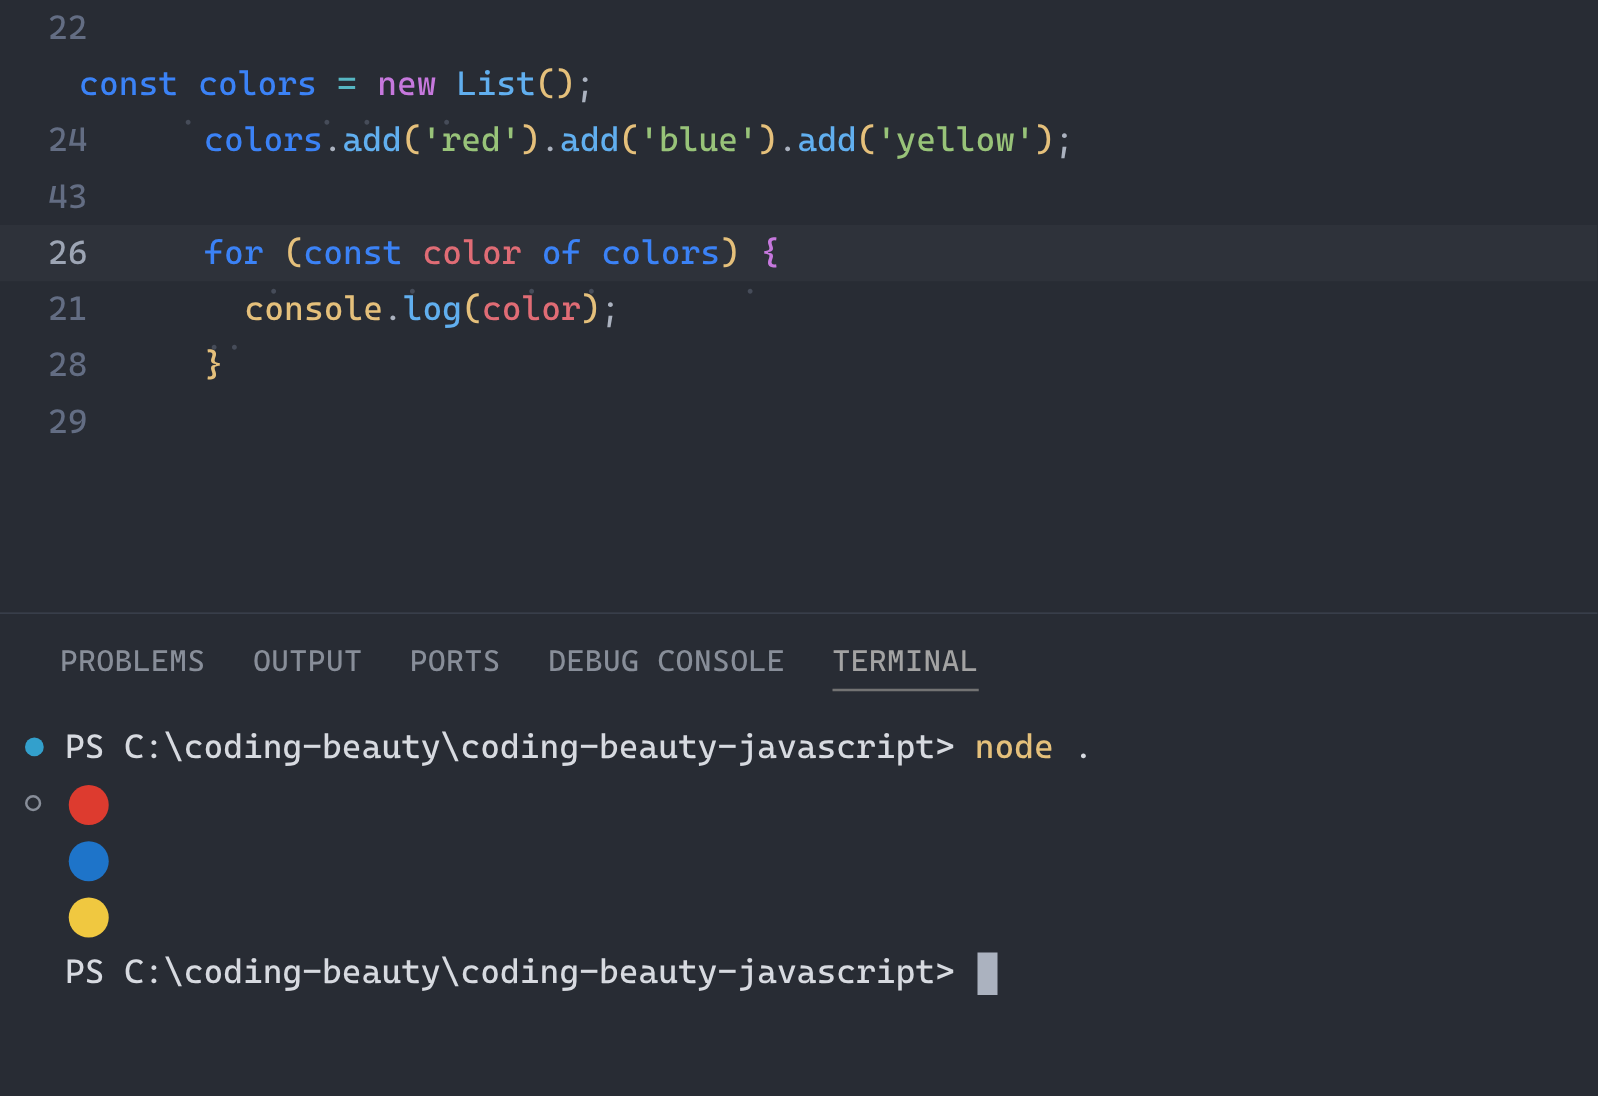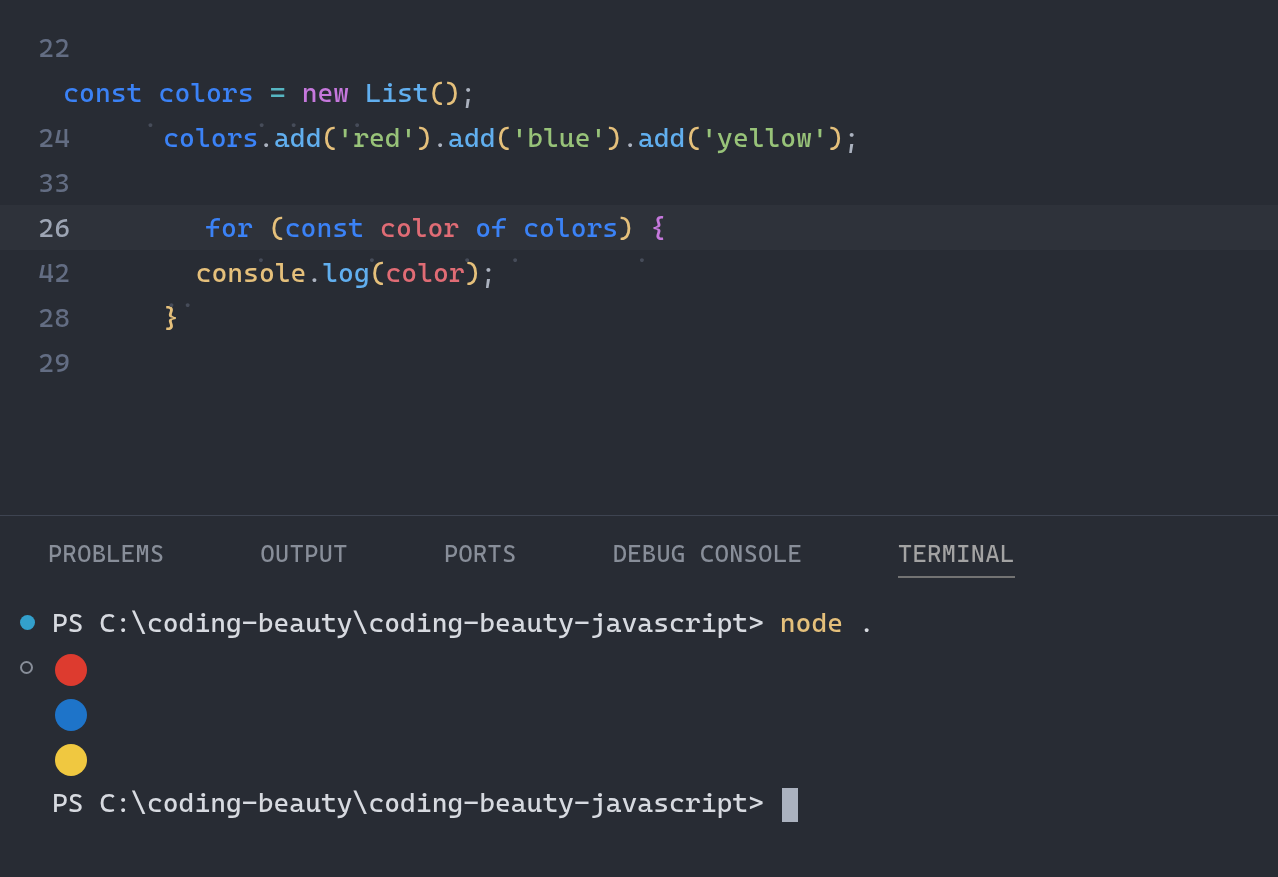--- a/index.html
+++ b/index.html
@@ -10,32 +10,30 @@
       font-family: 'Cascadia Code', 'Fira Code', Consolas, monospace;
       color: #abb2bf;
       overflow: hidden;
       display: flex;
       flex-direction: column;
     }
     .editor-area {
       flex: 0 0 490px;
       padding-top: 0;
       overflow: hidden;
-      margin-top: 25px;
     }
     .code-line {
       display: flex;
       align-items: center;
       height: 45px;
       font-size: 27px;
       line-height: 45px;
     }
     .code-line.highlighted {
       background: rgba(255,255,255,0.03);
-      gap: 42px;
     }
     .line-number {
       width: 100px;
       text-align: right;
       padding-right: 30px;
       color: #636d83;
       user-select: none;
     }
     .line-number.current {
       color: #9da5b4;
@@ -62,21 +60,21 @@
       background: #3e4451;
       width: 100%;
     }
     .panel-area {
       flex: 1;
       display: flex;
       flex-direction: column;
     }
     .panel-tabs {
       display: flex;
-      gap: 96px;
+      gap: 38px;
       padding: 24px 76px 14px 48px;
       font-size: 24px;
       color: #888e99;
       letter-spacing: 0.5px;
     }
     .panel-tab {
       cursor: pointer;
       padding-bottom: 8px;
     }
     .panel-tab.active {
@@ -146,29 +144,29 @@
       <div class="code-content"></div>
     </div>
     <div class="code-line">
       <div class="code-content"><span>    </span><span class="tk-keyword">const</span><span class="ws-dot" style="position: relative; display: inline-block; width: 0.6em;"><span style="position: absolute; left: 0px; right: 0px; text-align: center; color: rgb(70, 76, 89);">·</span></span><span class="tk-var">colors</span><span class="ws-dot" style="position: relative; display: inline-block; width: 0.6em;"><span style="position: absolute; left: 0px; right: 0px; text-align: center; color: rgb(70, 76, 89);">·</span></span><span class="tk-operator">=</span><span class="ws-dot" style="position: relative; display: inline-block; width: 0.6em;"><span style="position: absolute; left: 0px; right: 0px; text-align: center; color: rgb(70, 76, 89);">·</span></span><span class="tk-new">new</span><span class="ws-dot" style="position: relative; display: inline-block; width: 0.6em;"><span style="position: absolute; left: 0px; right: 0px; text-align: center; color: rgb(70, 76, 89);">·</span></span><span class="tk-class">List</span><span class="tk-bracket-yellow">()</span><span class="tk-punct">;</span></div>
     </div>
     <div class="code-line">
       <div class="line-number">24</div>
       <div class="code-content"><span>    </span><span class="tk-var">colors</span><span class="tk-punct">.</span><span class="tk-method">add</span><span class="tk-bracket-yellow">(</span><span class="tk-string">'red'</span><span class="tk-bracket-yellow">)</span><span class="tk-punct">.</span><span class="tk-method">add</span><span class="tk-bracket-yellow">(</span><span class="tk-string">'blue'</span><span class="tk-bracket-yellow">)</span><span class="tk-punct">.</span><span class="tk-method">add</span><span class="tk-bracket-yellow">(</span><span class="tk-string">'yellow'</span><span class="tk-bracket-yellow">)</span><span class="tk-punct">;</span></div>
     </div>
     <div class="code-line">
-      <div class="line-number">33</div>
+      <div class="line-number">43</div>
       <div class="code-content"></div>
     </div>
     <div class="code-line highlighted">
       <div class="line-number current">26</div>
       <div class="code-content"><span>    </span><span class="tk-keyword">for</span><span class="ws-dot" style="position: relative; display: inline-block; width: 0.6em;"><span style="position: absolute; left: 0px; right: 0px; text-align: center; color: rgb(70, 76, 89);">·</span></span><span class="tk-bracket-yellow">(</span><span class="tk-keyword">const</span><span class="ws-dot" style="position: relative; display: inline-block; width: 0.6em;"><span style="position: absolute; left: 0px; right: 0px; text-align: center; color: rgb(70, 76, 89);">·</span></span><span class="tk-varname">color</span><span class="ws-dot" style="position: relative; display: inline-block; width: 0.6em;"><span style="position: absolute; left: 0px; right: 0px; text-align: center; color: rgb(70, 76, 89);">·</span></span><span class="tk-keyword">of</span><span class="ws-dot" style="position: relative; display: inline-block; width: 0.6em;"><span style="position: absolute; left: 0px; right: 0px; text-align: center; color: rgb(70, 76, 89);">·</span></span><span class="tk-var">colors</span><span class="tk-bracket-yellow">)</span><span class="ws-dot" style="position: relative; display: inline-block; width: 0.6em;"><span style="position: absolute; left: 0px; right: 0px; text-align: center; color: rgb(70, 76, 89);">·</span></span><span class="tk-bracket-purple">{</span></div>
     </div>
     <div class="code-line">
-      <div class="line-number">42</div>
+      <div class="line-number">21</div>
       <div class="code-content"><span>    </span><span class="ws-dot" style="position: relative; display: inline-block; width: 0.6em;"><span style="position: absolute; left: 0px; right: 0px; text-align: center; color: rgb(70, 76, 89);">·</span></span><span class="ws-dot" style="position: relative; display: inline-block; width: 0.6em;"><span style="position: absolute; left: 0px; right: 0px; text-align: center; color: rgb(70, 76, 89);">·</span></span><span class="tk-obj">console</span><span class="tk-punct">.</span><span class="tk-method">log</span><span class="tk-bracket-yellow">(</span><span class="tk-varname">color</span><span class="tk-bracket-yellow">)</span><span class="tk-punct">;</span></div>
     </div>
     <div class="code-line">
       <div class="line-number">28</div>
       <div class="code-content"><span>    </span><span class="tk-bracket-yellow">}</span></div>
     </div>
     <div class="code-line">
       <div class="line-number">29</div>
       <div class="code-content"></div>
     </div>

